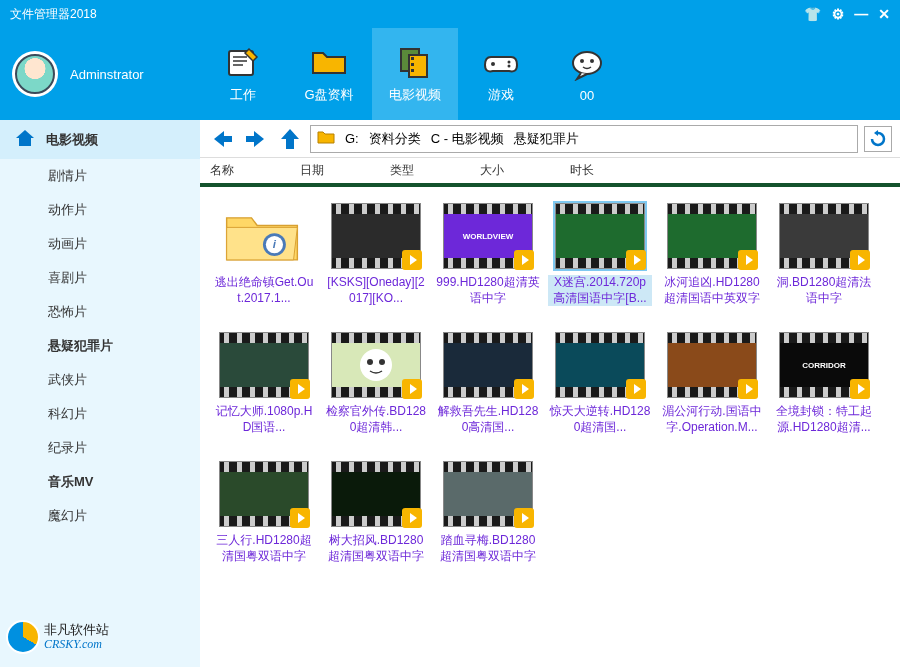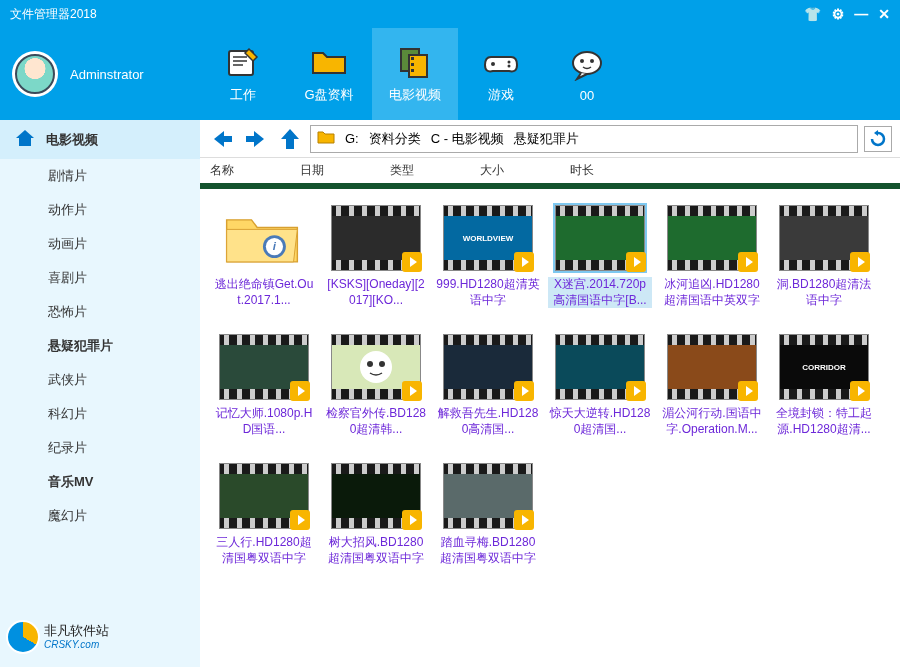--- a/index.html
+++ b/index.html
@@ -145,21 +145,21 @@
       display: flex; align-items: center; justify-content: center;
       cursor: pointer;
       color: #0075c9;
       font-weight: bold;
     }
     .col-headers {
       display: flex;
       padding: 4px 10px;
       font-size: 12px;
       color: #333;
-      border-bottom: 6px solid #14532d;
+      border-bottom: 4px solid #14532d;
       gap: 0;
     }
     .col-headers span { display: inline-block; }
     .ch-name { width: 90px; }
     .ch-date { width: 90px; }
     .ch-type { width: 90px; }
     .ch-size { width: 90px; }
     .ch-dur { width: 90px; }
     .grid {
       flex: 1;
@@ -236,21 +236,21 @@
       z-index: 10;
     }
     .wm-logo {
       width: 34px; height: 34px;
       border-radius: 50%;
       background: conic-gradient(#f8b500 0 120deg, #0090e0 120deg 360deg);
       border: 2px solid #fff;
     }
     .wm-text { display: flex; flex-direction: column; line-height: 1.1; }
     .wm-text .l1 { font-size: 13px; color: #222; }
-    .wm-text .l2 { font-size: 10px; color: #0075c9; font-style: italic; }
+    .wm-text .l2 { font-size: 12px; color: #0075c9; font-style: italic; font-family: Liberation Serif, serif; }
     
     .folder-svg { width: 86px; height: 66px; }
   </style>
 </head>
 <body>
 
 <div class="window">
 
   <div class="titlebar">
     <span class="title">文件管理器2018</span>
@@ -415,21 +415,21 @@
               <div class="filmstrip-top"></div>
               <div class="frame" style="background: rgb(43, 43, 43);"></div>
               <div class="filmstrip-bot"></div>
               <div class="play-badge"></div>
             </div>
             <div class="label">[KSKS][Oneday][2017][KO...</div>
           </div>
           <div class="item">
             <div class="thumb">
               <div class="filmstrip-top"></div>
-              <div class="frame" style="background: #0369a1;">WORLDVIEW</div>
+              <div class="frame" style="background: #6d28d9;">WORLDVIEW</div>
               <div class="filmstrip-bot"></div>
               <div class="play-badge"></div>
             </div>
             <div class="label">999.HD1280超清英语中字</div>
           </div>
           <div class="item selected">
             <div class="thumb">
               <div class="filmstrip-top"></div>
               <div class="frame" style="background: rgb(30, 107, 46);"></div>
               <div class="filmstrip-bot"></div>

